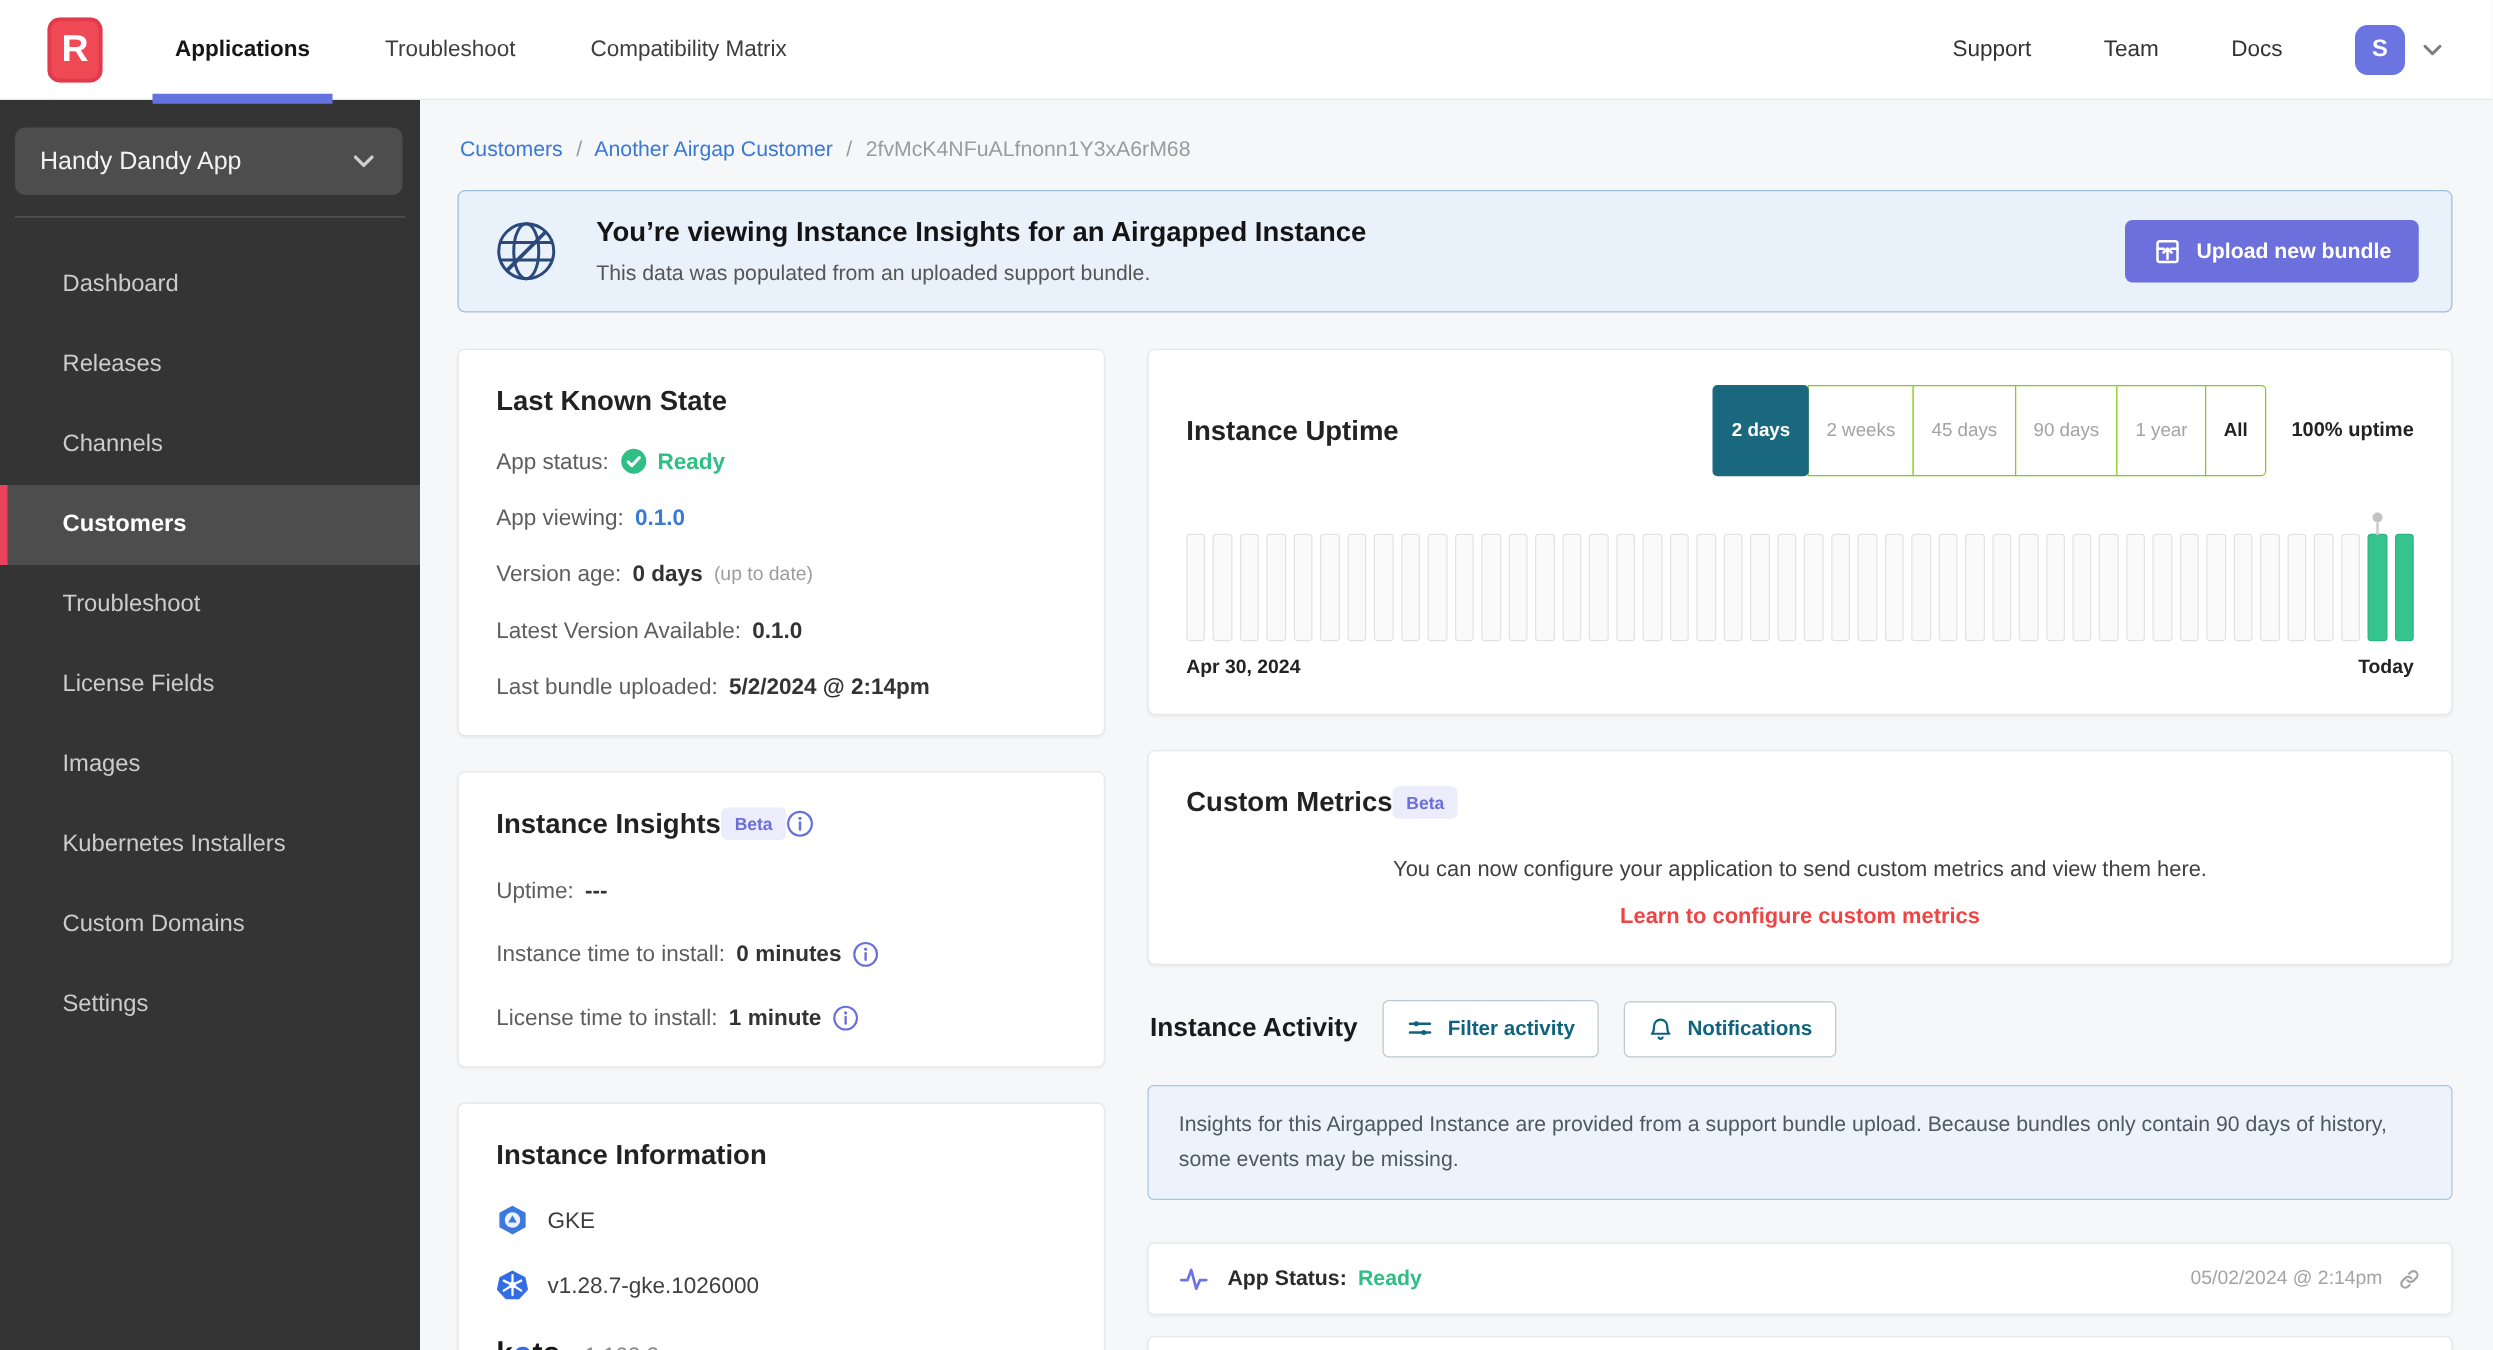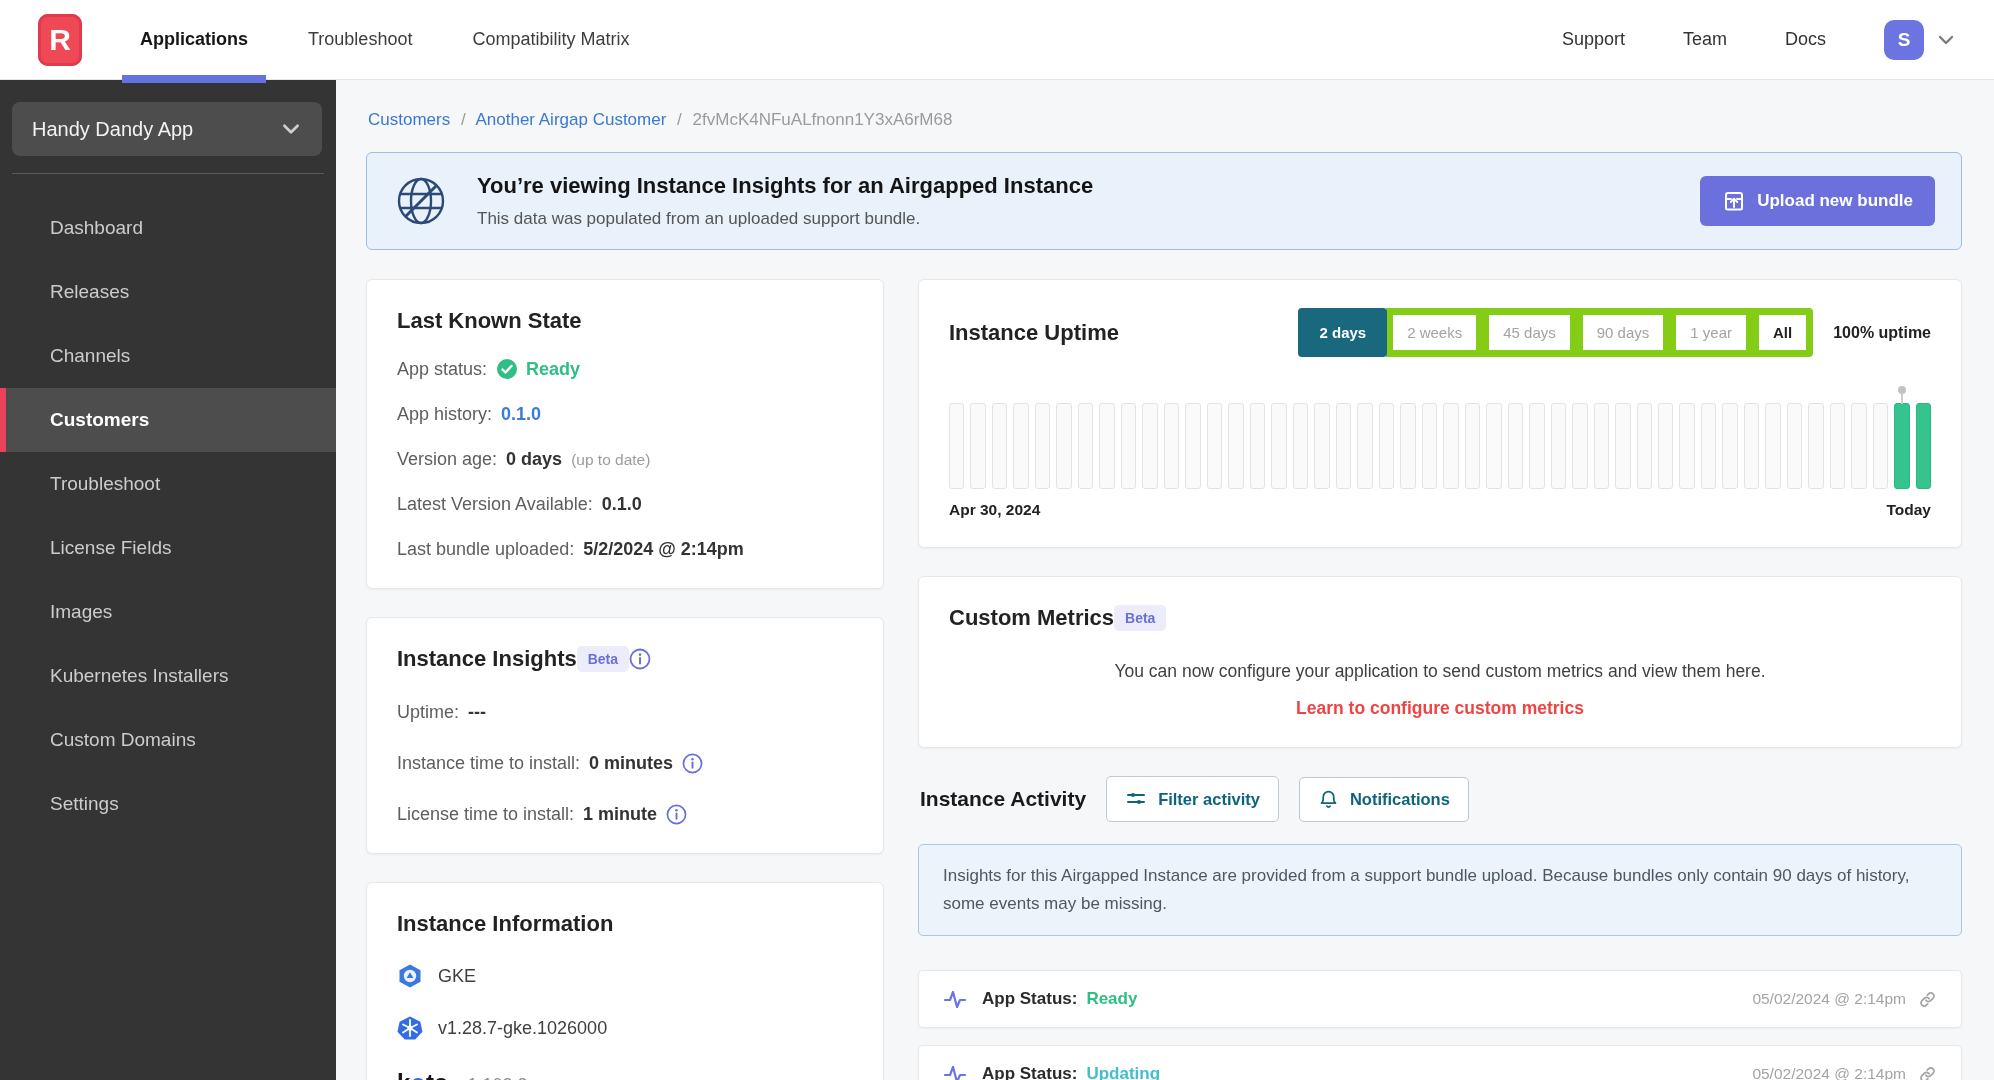--- a/index.html
+++ b/index.html
@@ -95,22 +95,22 @@
   
   .kv-row { display:flex; align-items:center; gap:9px; margin-top:24px; font-size:18px; color:#5e5e5e; }
   .kv-val { font-weight:700; color:#333; }
   .kv-link { color:#3a7cd4; cursor:pointer; }
   .kv-muted { color:#9c9c9c; font-size:15.5px; }
   .status-ready { color:#2fbe84; font-weight:600; display:flex; align-items:center; gap:8px; }
   
   .uptime-head { display:flex; align-items:center; }
   .seg { margin-left:auto; display:flex; }
   .seg-item {
-    padding:9px 14px; font-size:15px; color:#a3a3a3; background:#fff;
-    border:7px solid #84cc16; margin-left:-1px; cursor:pointer; white-space:nowrap;
+    padding:27px 14px; font-size:15px; color:#a3a3a3; background:#fff;
+    border:1px solid #84cc16; margin-left:-1px; cursor:pointer; white-space:nowrap;
   }
   .seg-item:first-child { border-radius:4px 0 0 4px; margin-left:0; }
   .seg-item.active {
     background:#1a687e; border-color:#1a687e; color:#fff; font-weight:700; border-radius:4px; position:relative; z-index:2;
   }
   .seg-item.all { color:#222; font-weight:600; border-radius:0 4px 4px 0; position:relative; z-index:1; }
   .uptime-pct { margin-left:20px; font-size:16px; color:#222; font-weight:600; white-space:nowrap; }
   .ubars { display:flex; gap:6px; height:86px; margin-top:46px; }
   .ubar { flex:1; background:#fafafa; border:1px solid #e3e3e3; border-radius:3px; position:relative; }
   .ubar.up { background:#35c48e; border-color:#2db583; }
@@ -249,21 +249,21 @@
             <span class="icon">
               <svg width="22" height="22" viewBox="0 0 22 22">
                   <circle cx="11" cy="11" r="10" fill="#2fbe84"></circle>
                   <polyline points="6.5,11.5 9.5,14.5 15.5,8" fill="none" stroke="#fff" stroke-width="2.4" stroke-linecap="round" stroke-linejoin="round"></polyline>
                 </svg>
             </span>
             <span>Ready</span>
           </span>
         </div>
         <div class="kv-row">
-          <span>App history:</span>
+          <span>App viewing:</span>
           <span class="kv-val kv-link">0.1.0</span>
         </div>
         <div class="kv-row">
           <span>Version age:</span>
           <span class="kv-val">0 days</span>
           <span class="kv-muted">(up to date)</span>
         </div>
         <div class="kv-row">
           <span>Latest Version Available:</span>
           <span class="kv-val">0.1.0</span>

